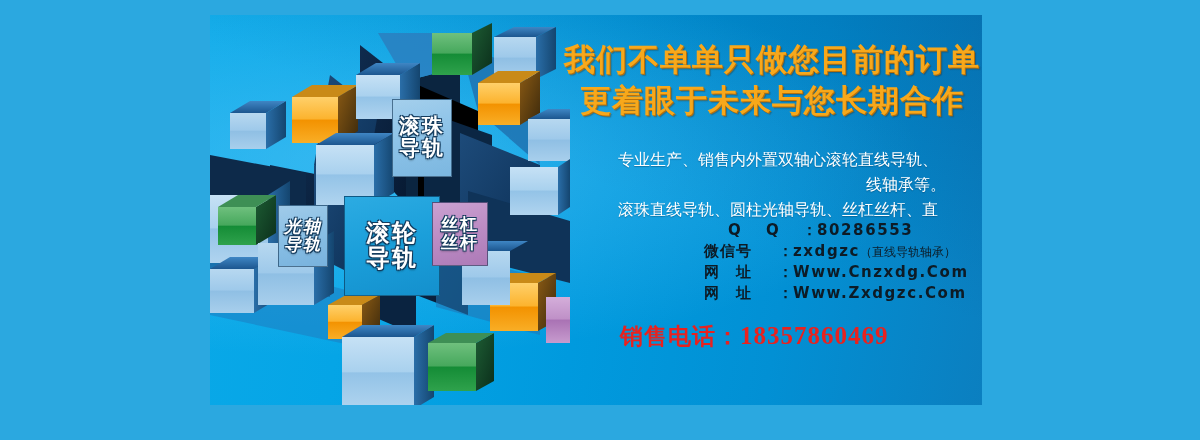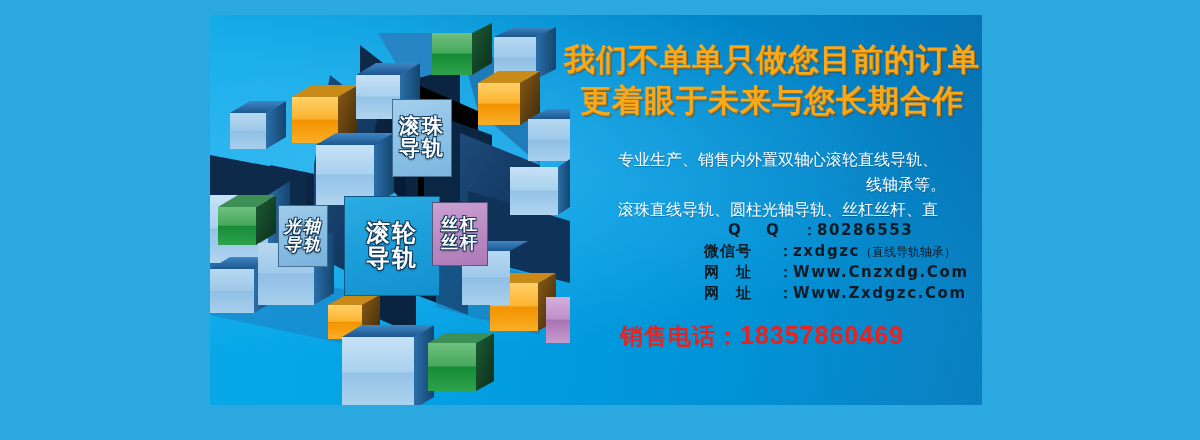--- a/index.html
+++ b/index.html
@@ -193,21 +193,21 @@
     font-weight: 700;
     font-family: "DejaVu Sans", "Liberation Sans", sans-serif;
   }
   #phone .plab {
     font-size: 23px;
     letter-spacing: 1px;
   }
   #phone .pnum {
     font-size: 25px;
     letter-spacing: 1px;
-    font-family: Liberation Sans, sans-serif;
+    font-family: Liberation Serif, serif;
   }
 </style>
 </head>
 <body>
 
 <div id="page">
 
   <div id="banner">
 
     <div class="bg-sheen"></div>

